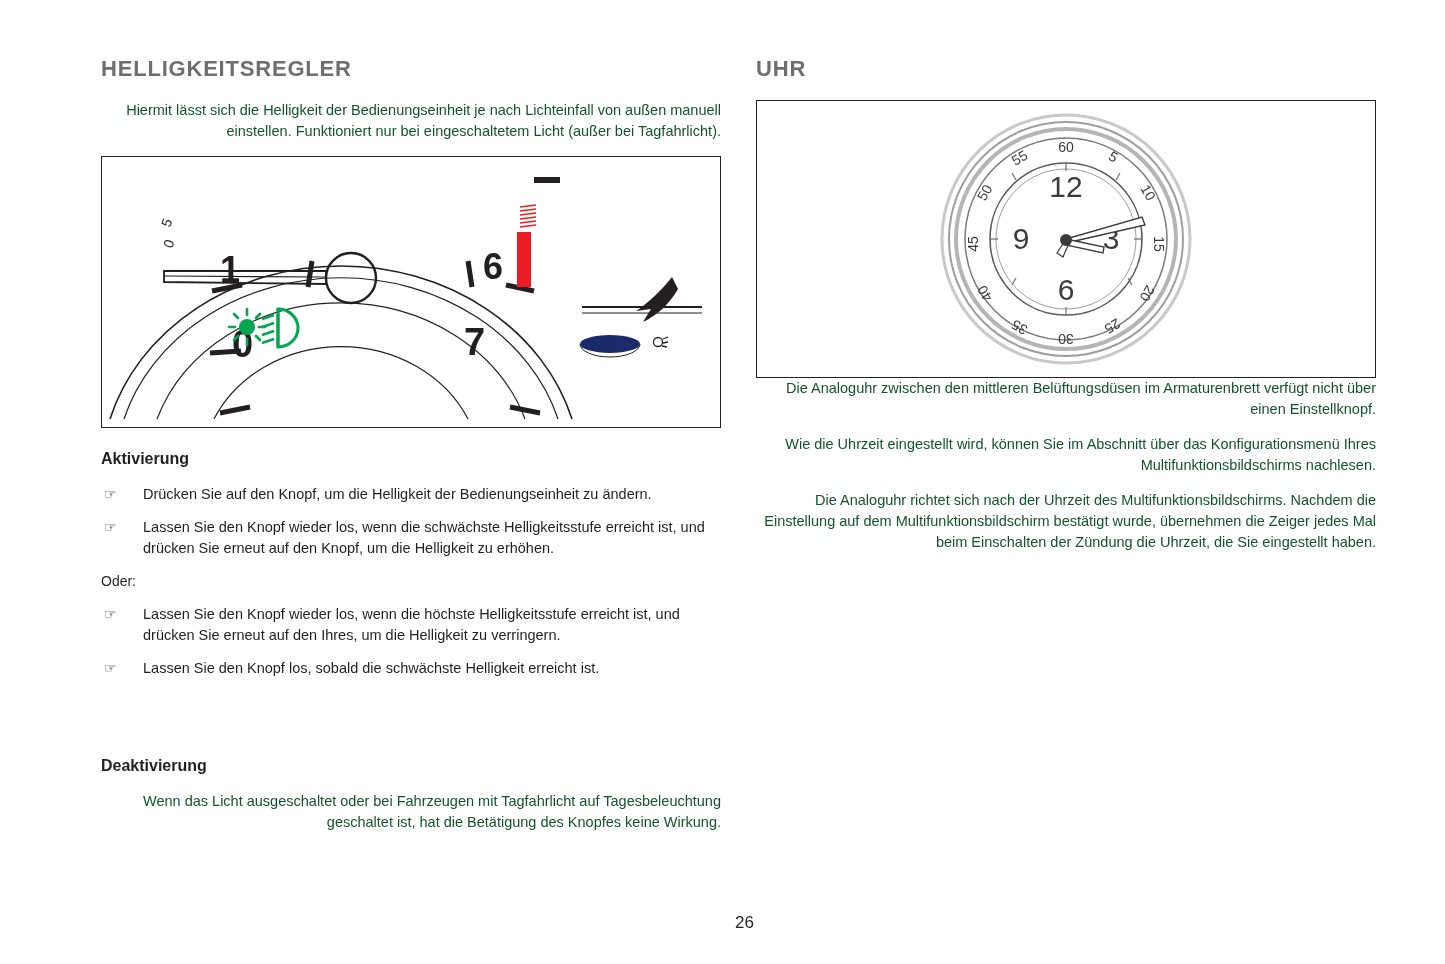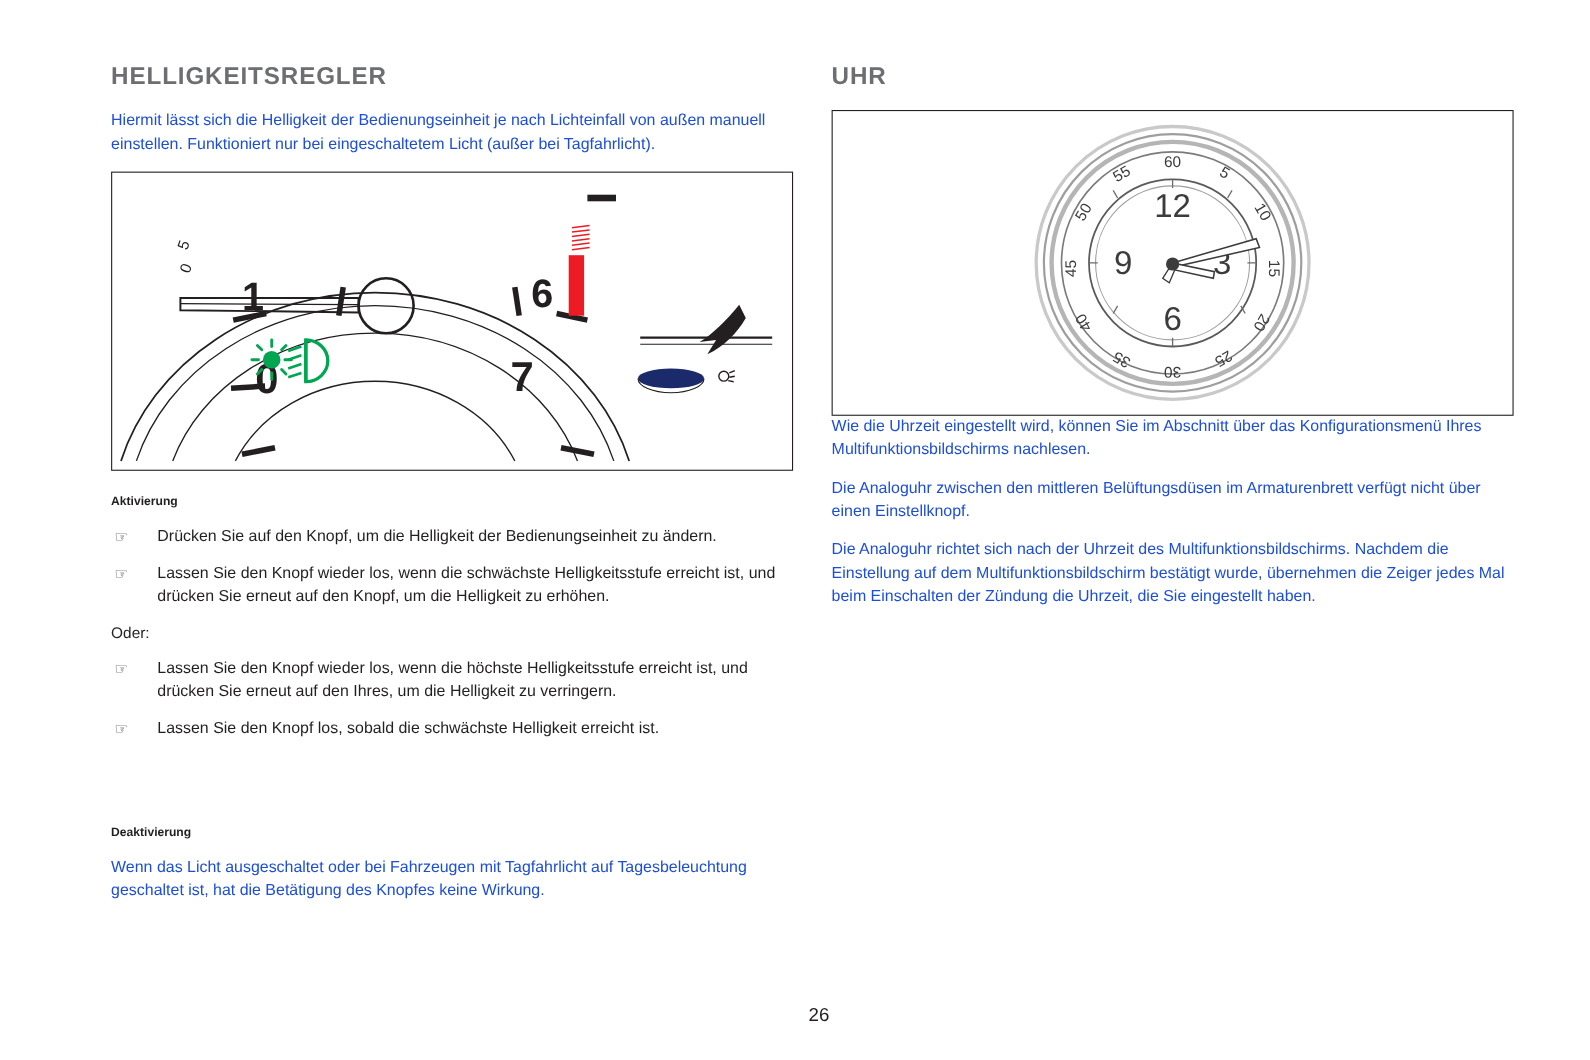--- a/index.html
+++ b/index.html
@@ -37,40 +37,41 @@
     font-weight: bold;
     letter-spacing: 0.8px;
     color: #6d6e71;
     margin: 0 0 18px 0;
     font-family: "Liberation Sans", sans-serif;
   }
   p.body-text {
     font-size: 14.5px;
     line-height: 21px;
     margin: 0 0 14px 0;
-    color: #1d4ed8;
+    color: #14532d;
+    text-align: right;
   }
   .fig-box {
     border: 1px solid #231f20;
     background: #ffffff;
     position: relative;
     overflow: hidden;
   }
   .fig-dash {
     width: 618px;
     height: 270px;
     margin-top: 6px;
   }
   .fig-clock {
     width: 618px;
     height: 276px;
     margin-top: 2px;
   }
   h2.sub-title {
-    font-size: 11px;
+    font-size: 16px;
     font-weight: bold;
     margin: 22px 0 16px 0;
   }
   ul.bullets {
     list-style: none;
     margin: 0;
     padding: 0;
   }
   ul.bullets li {
     position: relative;
@@ -285,19 +286,19 @@
 
         <g>
           <path d="M 309 138 L 385 116 L 388 124 L 309 142 Z" fill="#ffffff" stroke="#3c3c3c" stroke-width="1.4"></path>
           <path d="M 309 138 L 347 146 L 346 152 L 309 144 Z" fill="#ffffff" stroke="#3c3c3c" stroke-width="1.4"></path>
           <path d="M 309 138 L 300 152 L 306 156 L 312 142 Z" fill="#ffffff" stroke="#3c3c3c" stroke-width="1.2"></path>
           <circle cx="309" cy="139" r="6" fill="#3c3c3c"></circle>
         </g>
       </svg>
     </div>
 
+    <p class="body-text">Die Analoguhr zwischen den mittleren Belüftungsdüsen im Armaturenbrett verfügt nicht über einen Einstellknopf.</p>
     <p class="body-text">Wie die Uhrzeit eingestellt wird, können Sie im Abschnitt über das Konfigurationsmenü Ihres Multifunktionsbildschirms nachlesen.</p>
-    <p class="body-text">Die Analoguhr zwischen den mittleren Belüftungsdüsen im Armaturenbrett verfügt nicht über einen Einstellknopf.</p>
     <p class="body-text">Die Analoguhr richtet sich nach der Uhrzeit des Multifunktionsbildschirms. Nachdem die Einstellung auf dem Multifunktionsbildschirm bestätigt wurde, übernehmen die Zeiger jedes Mal beim Einschalten der Zündung die Uhrzeit, die Sie eingestellt haben.</p>
   </div>
 
   <div class="page-number">26</div>
 </div>
 
 </body></html>

